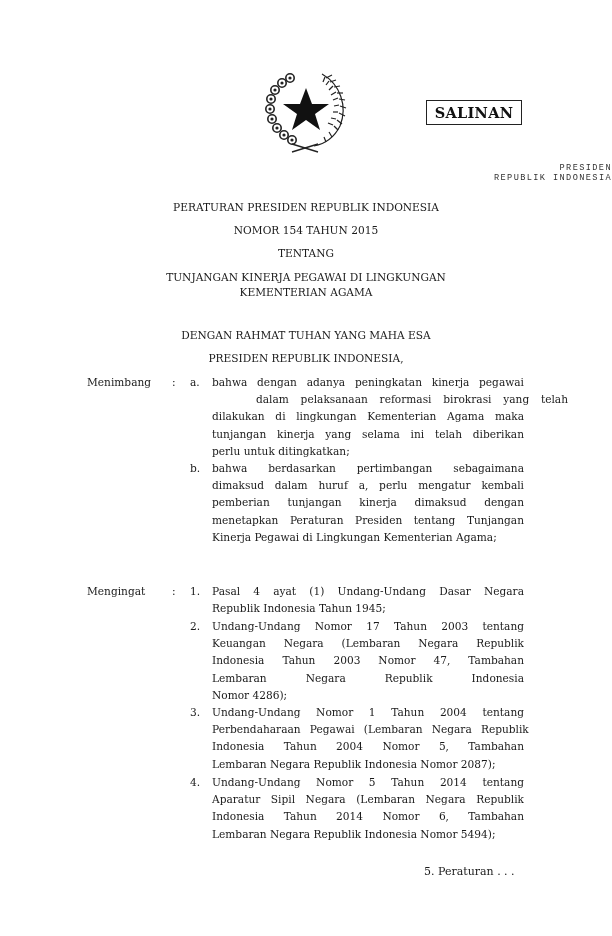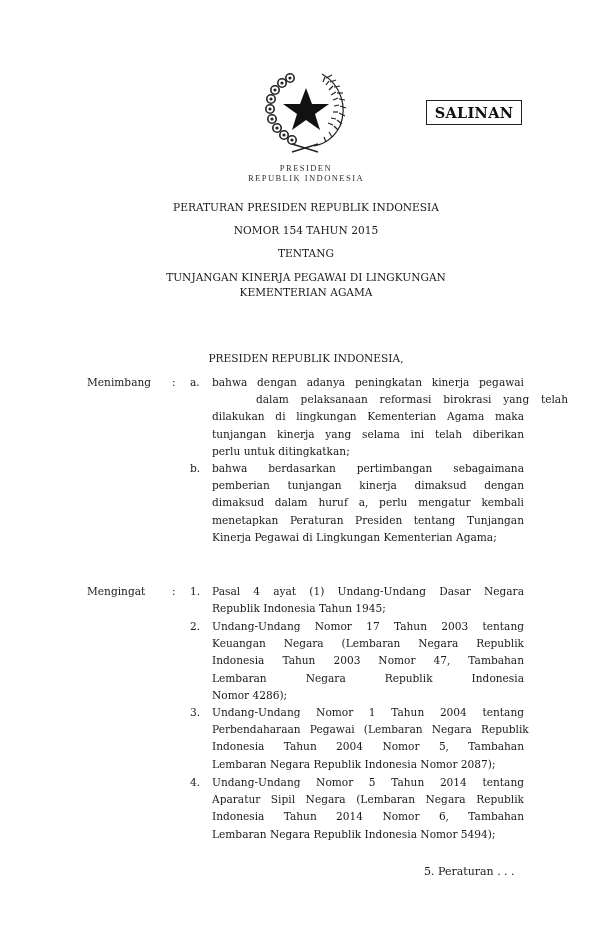--- a/index.html
+++ b/index.html
@@ -11,22 +11,22 @@
     .page { position: absolute; left: 0; top: 0; width: 612px; height: 760px; }
 
     .emblem { position: absolute; left: 262px; top: 66px; width: 88px; height: 90px; }
     .salinan {
       position: absolute; left: 426px; top: 100px; width: 96px; height: 25px;
       border: 1.5px solid #222; box-sizing: border-box;
       font-family: "DejaVu Serif", serif; font-weight: bold; font-size: 14.5px;
       text-align: center; line-height: 23px; letter-spacing: 0.3px; color: #111;
     }
     .pres-label {
-      position: absolute; left: 0; width: 612px; text-align: center;
-      font-family: Liberation Serif, serif; font-size: 8.6px; letter-spacing: 1.4px; color: #333;
+      position: absolute; left: 0; width: 612px; text-align: right;
+      font-family: Liberation Mono, monospace; font-size: 8.6px; letter-spacing: 1.4px; color: #333;
     }
     .center-line {
       position: absolute; left: 0; width: 612px; text-align: center;
       font-size: 10.6px; line-height: 13px; color: #1a1a1a;
     }
     .section-label { position: absolute; left: 87px; font-size: 10.6px; line-height: 17.2px; }
     .colon { position: absolute; left: 172px; font-size: 10.6px; line-height: 17.2px; }
     .item-marker { position: absolute; left: 190px; width: 18px; text-align: left; font-size: 10.6px; line-height: 17.2px; }
     .item-text {
       position: absolute; left: 212px; width: 312px;
@@ -103,39 +103,40 @@
 
   <div class="pres-label" style="top:163px;">PRESIDEN</div>
   <div class="pres-label" style="top:173px;">REPUBLIK INDONESIA</div>
 
   <div class="center-line" style="top:201px;">PERATURAN PRESIDEN REPUBLIK INDONESIA</div>
   <div class="center-line" style="top:224px;">NOMOR 154 TAHUN 2015</div>
   <div class="center-line" style="top:247px;">TENTANG</div>
   <div class="center-line" style="top:271px;">TUNJANGAN KINERJA PEGAWAI DI LINGKUNGAN</div>
   <div class="center-line" style="top:286px;">KEMENTERIAN AGAMA</div>
 
+  <div class="center-line" style="top:329px;">DENGAN RAHMAT TUHAN YANG MAHA ESA</div>
   <div class="center-line" style="top:352px;">PRESIDEN REPUBLIK INDONESIA,</div>
 
   <div class="section-label" style="top:374px;">Menimbang</div>
   <div class="colon" style="top:374px;">:</div>
 
   <div class="item-marker" style="top:374px;">a.</div>
   <div class="item-text" style="top:374px;">
     <span class="ln" style="white-space: nowrap; display: block; word-spacing: 6.40625px;">bahwa dengan adanya peningkatan kinerja pegawai</span>
     <span class="ln" style="white-space: nowrap; display: block; word-spacing: 8.40625px; margin-left: 44px;">dalam pelaksanaan reformasi birokrasi yang telah</span>
     <span class="ln" style="white-space: nowrap; display: block; word-spacing: 7.31562px;">dilakukan di lingkungan Kementerian Agama maka</span>
     <span class="ln" style="white-space: nowrap; display: block; word-spacing: 7.40365px;">tunjangan kinerja yang selama ini telah diberikan</span>
     <span class="ln last">perlu untuk ditingkatkan;</span>
   </div>
 
   <div class="item-marker" style="top:460px;">b.</div>
   <div class="item-text" style="top:460px;">
     <span class="ln" style="white-space: nowrap; display: block; word-spacing: 17.5208px;">bahwa berdasarkan pertimbangan sebagaimana</span>
+    <span class="ln" style="white-space: nowrap; display: block; word-spacing: 7.41667px;">dimaksud dalam huruf a, perlu mengatur kembali</span>
     <span class="ln" style="white-space: nowrap; display: block; word-spacing: 14.2969px;">pemberian tunjangan kinerja dimaksud dengan</span>
-    <span class="ln" style="white-space: nowrap; display: block; word-spacing: 7.41667px;">dimaksud dalam huruf a, perlu mengatur kembali</span>
     <span class="ln" style="white-space: nowrap; display: block; word-spacing: 8.21875px;">menetapkan Peraturan Presiden tentang Tunjangan</span>
     <span class="ln last">Kinerja Pegawai di Lingkungan Kementerian Agama;</span>
   </div>
 
   <div class="section-label" style="top:583px;">Mengingat</div>
   <div class="colon" style="top:583px;">:</div>
 
   <div class="item-marker" style="top:583px;">1.</div>
   <div class="item-text" style="top:583px;">
     <span class="ln" style="white-space: nowrap; display: block; word-spacing: 9.82292px;">Pasal 4 ayat (1) Undang-Undang Dasar Negara</span>

